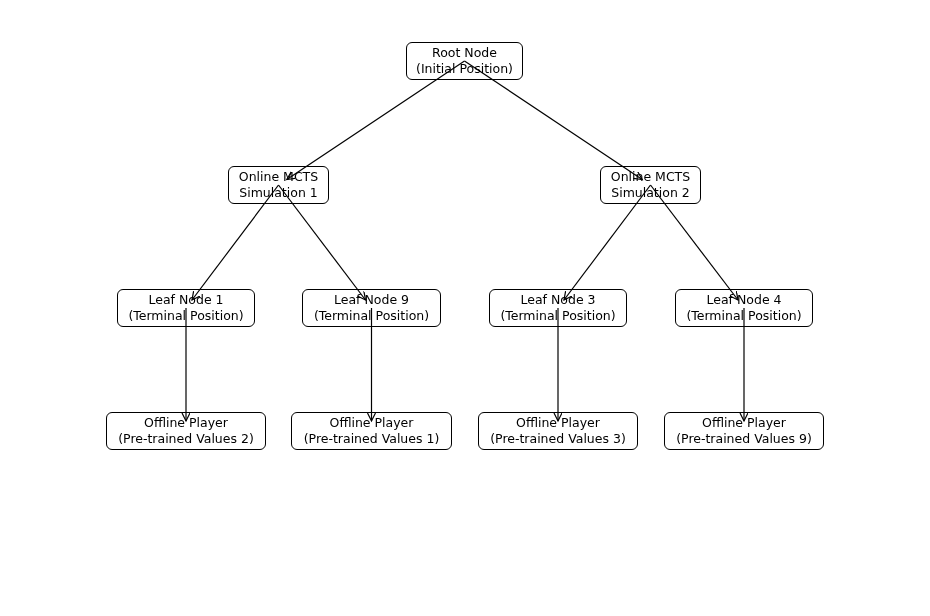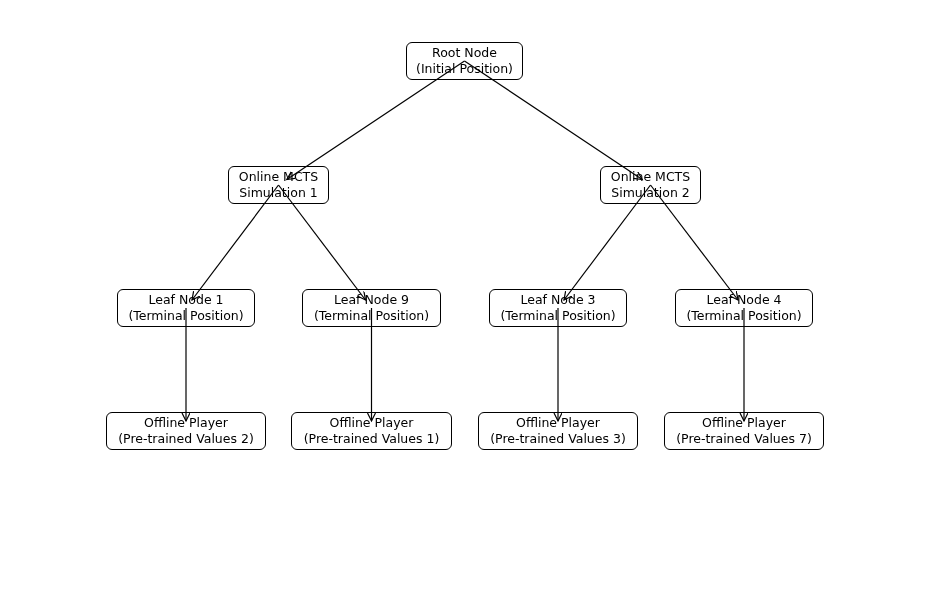--- a/index.html
+++ b/index.html
@@ -86,21 +86,21 @@
   <div class="node" style="left:291px; top:412px; width:161px; height:38px;">
     <span>Offline Player</span>
     <span>(Pre-trained Values 1)</span>
   </div>
   <div class="node" style="left:478px; top:412px; width:160px; height:38px;">
     <span>Offline Player</span>
     <span>(Pre-trained Values 3)</span>
   </div>
   <div class="node" style="left:664px; top:412px; width:160px; height:38px;">
     <span>Offline Player</span>
-    <span>(Pre-trained Values 7)</span>
+    <span>(Pre-trained Values 9)</span>
   </div>
 
   <svg class="edges" viewBox="0 0 930 616" xmlns="http://www.w3.org/2000/svg">
     <defs>
       <marker id="arrow" markerUnits="userSpaceOnUse" markerWidth="12" markerHeight="12" refX="8" refY="4" orient="auto">
         <path d="M0,0 L8,4 L0,8" fill="none" stroke="#000000" stroke-width="1.2"></path>
       </marker>
     </defs>
     <line x1="464.5" y1="61" x2="286.8" y2="179.5" marker-end="url(#arrow)"></line>
     <line x1="464.5" y1="61" x2="642.2" y2="179.5" marker-end="url(#arrow)"></line>

